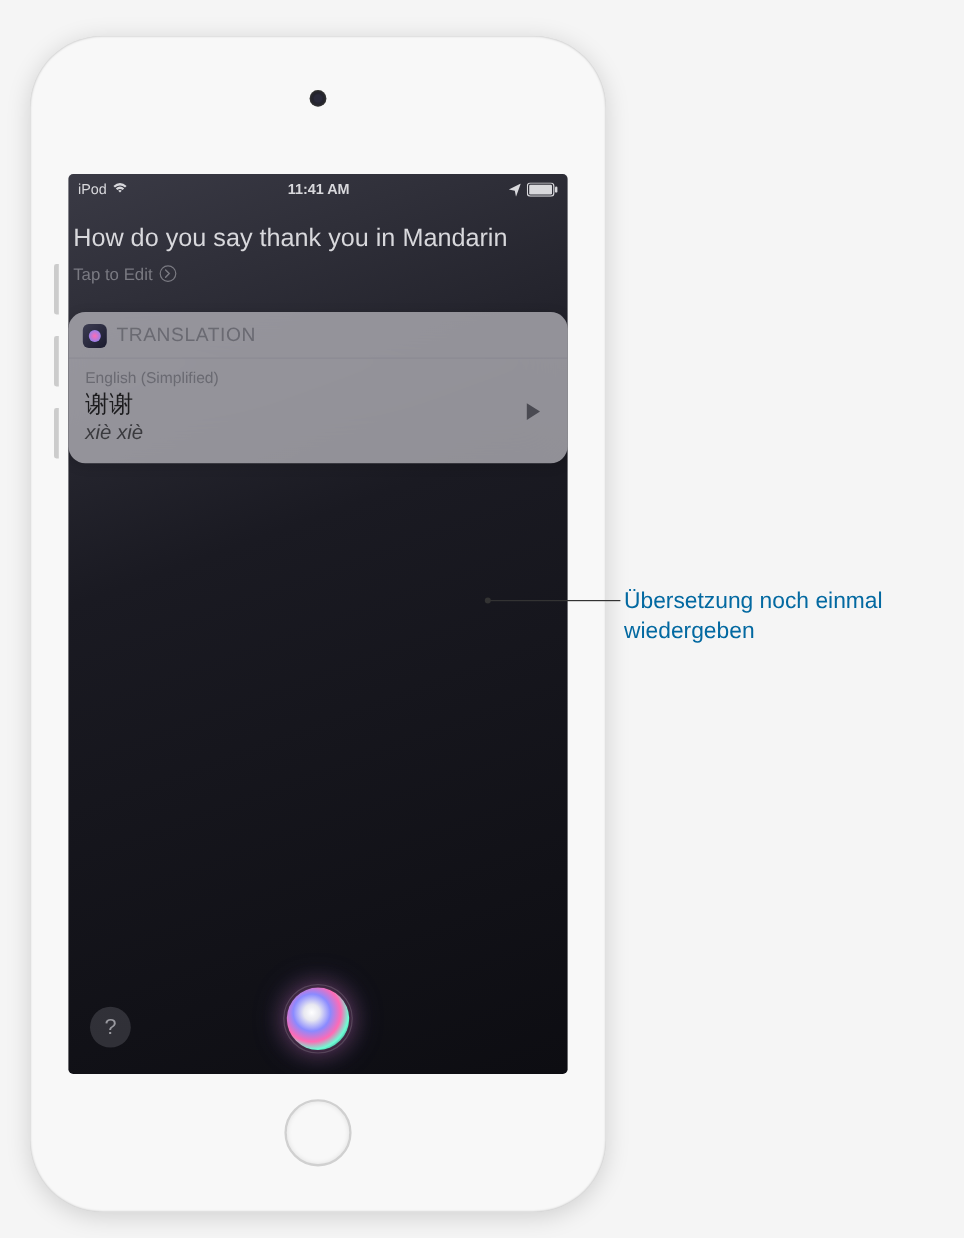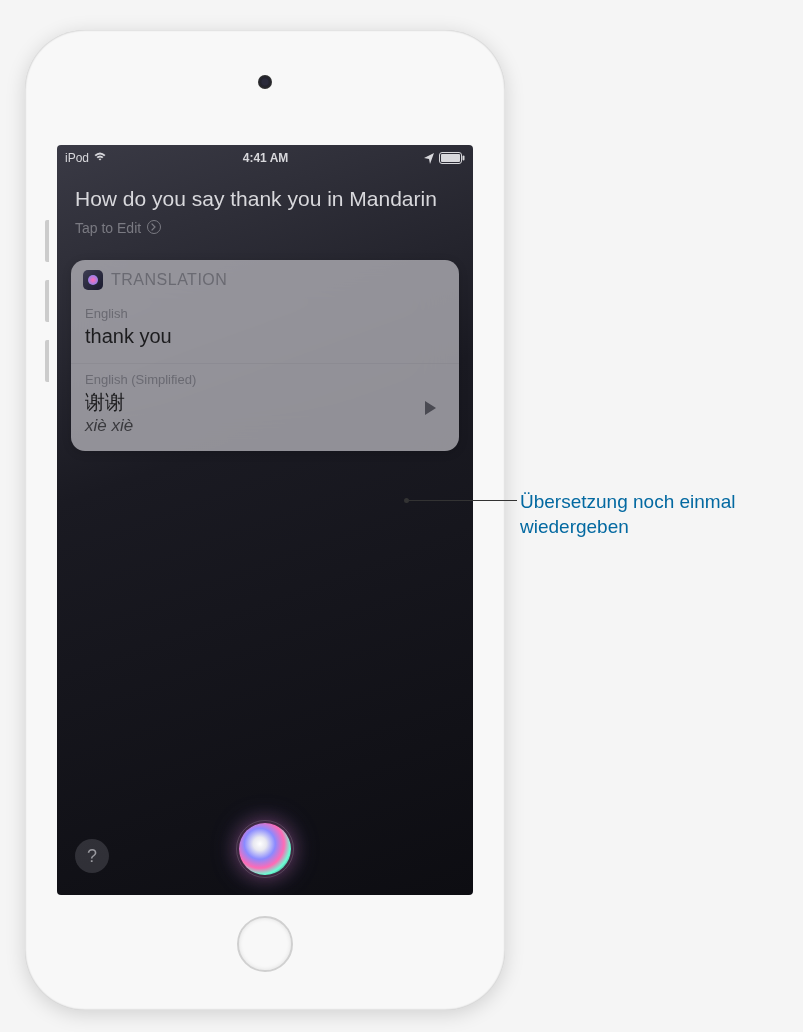--- a/index.html
+++ b/index.html
@@ -77,38 +77,38 @@
       align-items: center;
       gap: 4px;
     }
 
     .wifi-icon svg, .battery-icon svg, .location-icon svg {
       display: block;
     }
 
     .content-area {
       flex: 1;
-      padding: 18px 14px;
+      padding: 18px 0;
       position: relative;
     }
 
     .query-text {
       color: #d8d8dc;
       font-size: 21px;
       font-weight: 400;
       line-height: 1.3;
       margin-bottom: 8px;
       padding: 0 4px;
     }
 
     .tap-to-edit {
       color: #7a7a82;
       font-size: 14px;
       display: flex;
-      align-items: flex-start;
+      align-items: center;
       gap: 6px;
       padding: 0 4px;
       margin-bottom: 24px;
       cursor: pointer;
     }
 
     .chevron-small {
       width: 14px;
       height: 14px;
       border: 1px solid #7a7a82;
@@ -325,21 +325,21 @@
 
     <div class="status-bar">
       <div class="status-left">
         <span>iPod</span>
         <span class="wifi-icon">
           <svg width="14" height="11" viewBox="0 0 14 11">
             <path d="M7 9.5 L5.5 8 Q7 6.8 8.5 8 Z M3.5 6 Q7 3 10.5 6 L9.2 7.3 Q7 5.5 4.8 7.3 Z M1.5 4 Q7 -1 12.5 4 L11.2 5.3 Q7 1.8 2.8 5.3 Z" fill="#d8d8dc"></path>
           </svg>
         </span>
       </div>
-      <div style="font-weight:600;">4:41 AM</div>
+      <div style="font-weight:600;">11:41 AM</div>
       <div class="status-right">
         <span class="location-icon">
           <svg width="11" height="11" viewBox="0 0 11 11">
             <path d="M0 5 L10 0 L6 11 L5 6 Z" fill="#d8d8dc"></path>
           </svg>
         </span>
         <span class="battery-icon">
           <svg width="26" height="12" viewBox="0 0 26 12">
             <rect x="0.5" y="0.5" width="22" height="11" rx="2.5" stroke="#d8d8dc" fill="none"></rect>
             <rect x="2" y="2" width="19" height="8" rx="1" fill="#d8d8dc"></rect>
@@ -360,24 +360,20 @@
           </svg>
         </span>
       </div>
 
       <div class="translation-card">
         <div class="card-header">
           <div class="siri-app-icon"></div>
           <div class="card-title">TRANSLATION</div>
         </div>
 
-        <div class="translation-section">
-          <div class="lang-label">English</div>
-          <div class="translation-text">thank you</div>
-        </div>
 
         <div class="translation-section bordered">
           <div class="lang-label">English (Simplified)</div>
           <div class="translation-text">谢谢</div>
           <div class="romanization">xiè xiè</div>
           <div class="play-button">
             <svg width="16" height="16" viewBox="0 0 16 16">
               <path d="M3 1 L14 8 L3 15 Z" fill="#4a4a52"></path>
             </svg>
           </div>

